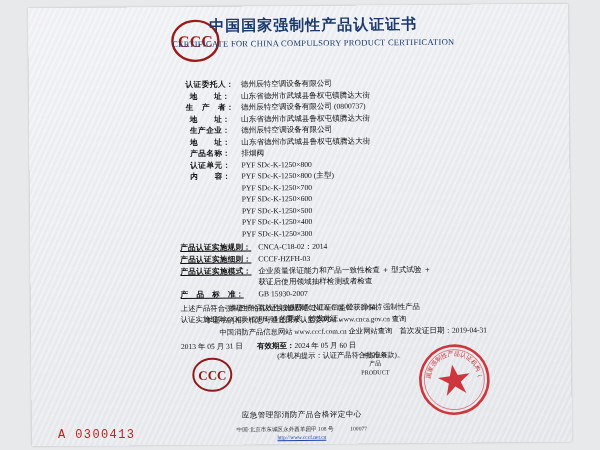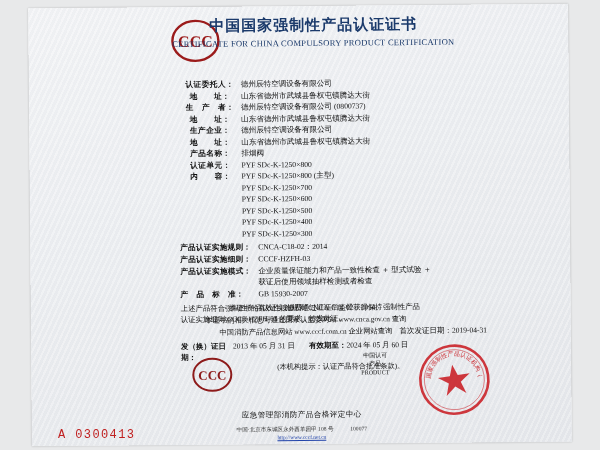--- a/index.html
+++ b/index.html
@@ -42,21 +42,21 @@
   }
   .body{
     position:absolute;left:150px;top:72px;width:360px;
     font-size:7.6px;color:#0f0f0f;line-height:1.52;
   }
   .row{display:flex;align-items:flex-start;}
   .lbl{
     width:62px;flex:0 0 62px;font-weight:bold;letter-spacing:.5px;white-space:nowrap;text-align:center;
   }
   .lbl2{
-    width:78px;flex:0 0 78px;font-weight:bold;letter-spacing:.3px;white-space:nowrap;
+    width:78px;flex:0 0 78px;font-weight:bold;letter-spacing:.3px;white-space:nowrap;text-decoration:underline;
   }
   .val{flex:1;}
   .indent{margin-left:62px;}
   .block-small{font-size:7.4px;line-height:1.5;}
   .dates{margin-top:2px;font-size:7.5px;}
   .note{margin-left:96px;font-size:7.2px;}
   .center-block{
     position:absolute;left:60px;top:296px;width:430px;text-align:center;
     font-size:7.3px;color:#111;line-height:1.65;
   }
@@ -173,21 +173,20 @@
         <div class="val">GB 15930-2007</div>
       </div>
 
     <div class="block-small" style="margin-top:3px;">上述产品符合强制性产品认证实施规则 CNCA-C18-02：2014、强制性产品</div>
     <div class="block-small">认证实施细则 CCCF-HZFH-03 的要求，特发此证。</div>
 
     <div class="dates" style="text-align:right;padding-right:54px;">
       <span>首次发证日期：</span><span>2019-04-31</span>
     </div>
     <div class="row dates" style="justify-content:flex-start;">
-      <div style="width:52px;flex:0 0 52px;font-weight:bold;">发（换）证日期：</div>
       <div>2013 年 05 月 31 日</div>
       <div style="margin-left:14px;font-weight:bold;">有效期至：</div>
       <div>2024 年 05 月 60 日</div>
     </div>
     <div class="note">(本机构提示：认证产品符合批准条款)。</div>
   </div>
 
   <div class="center-block">
     <div>本证书的有效性按缴费通过证证后监督获得保持</div>
     <div>本证书的相关信息可通过国家认监委网站 www.cnca.gov.cn 查询</div>

